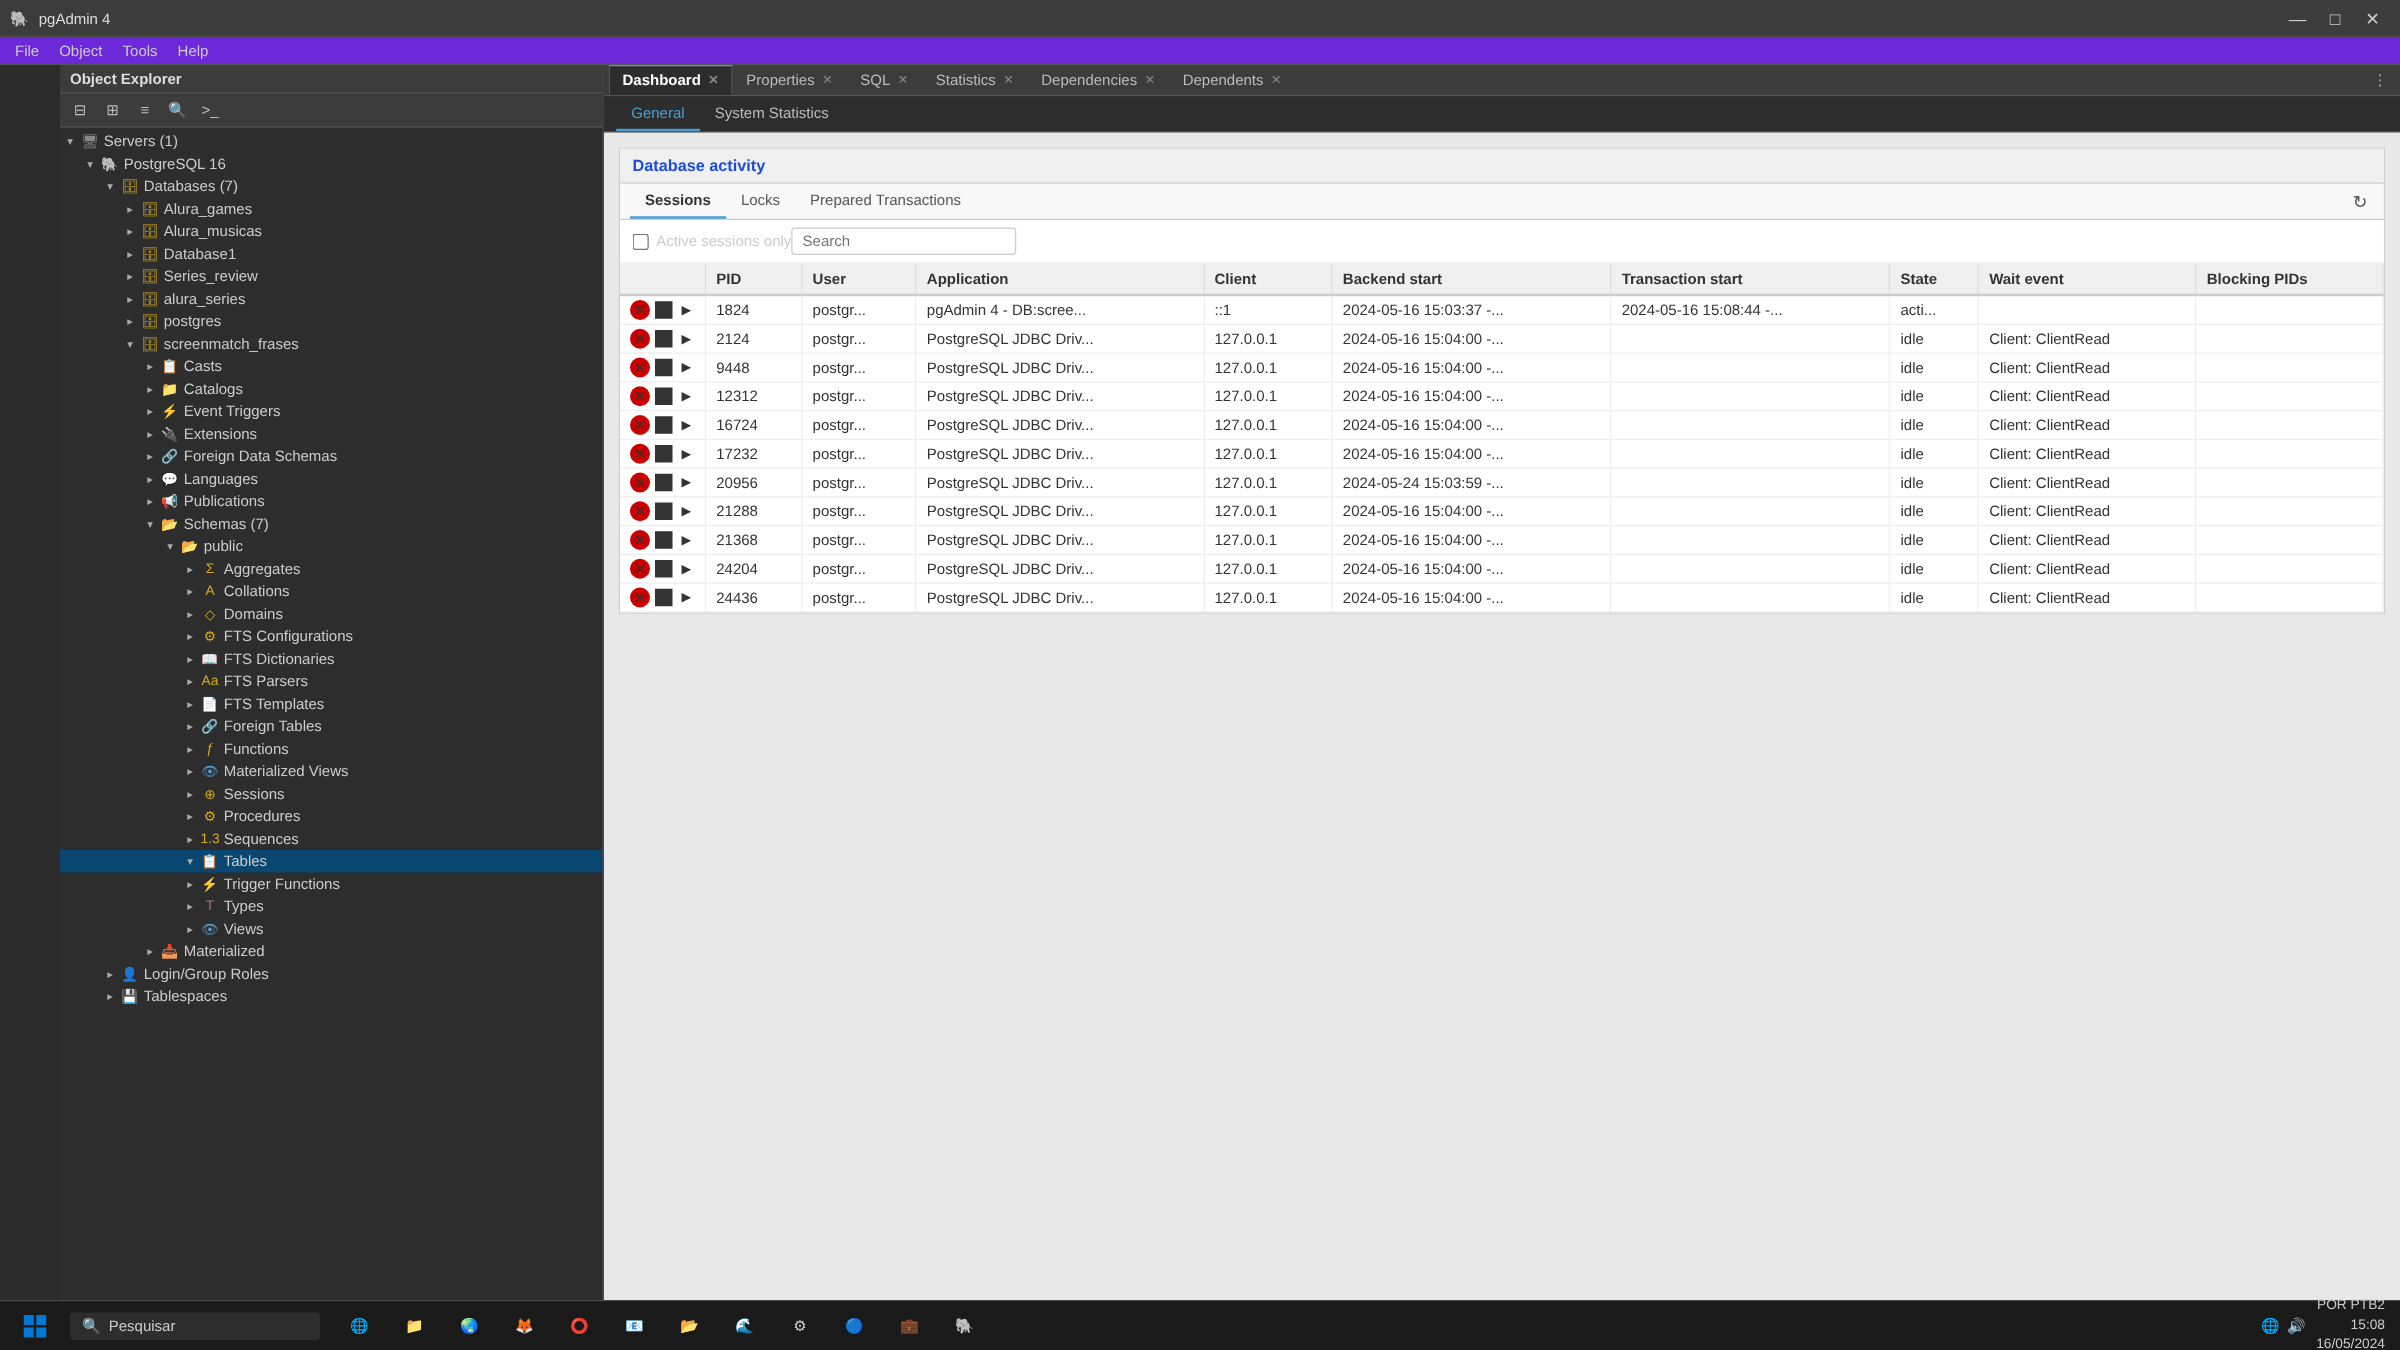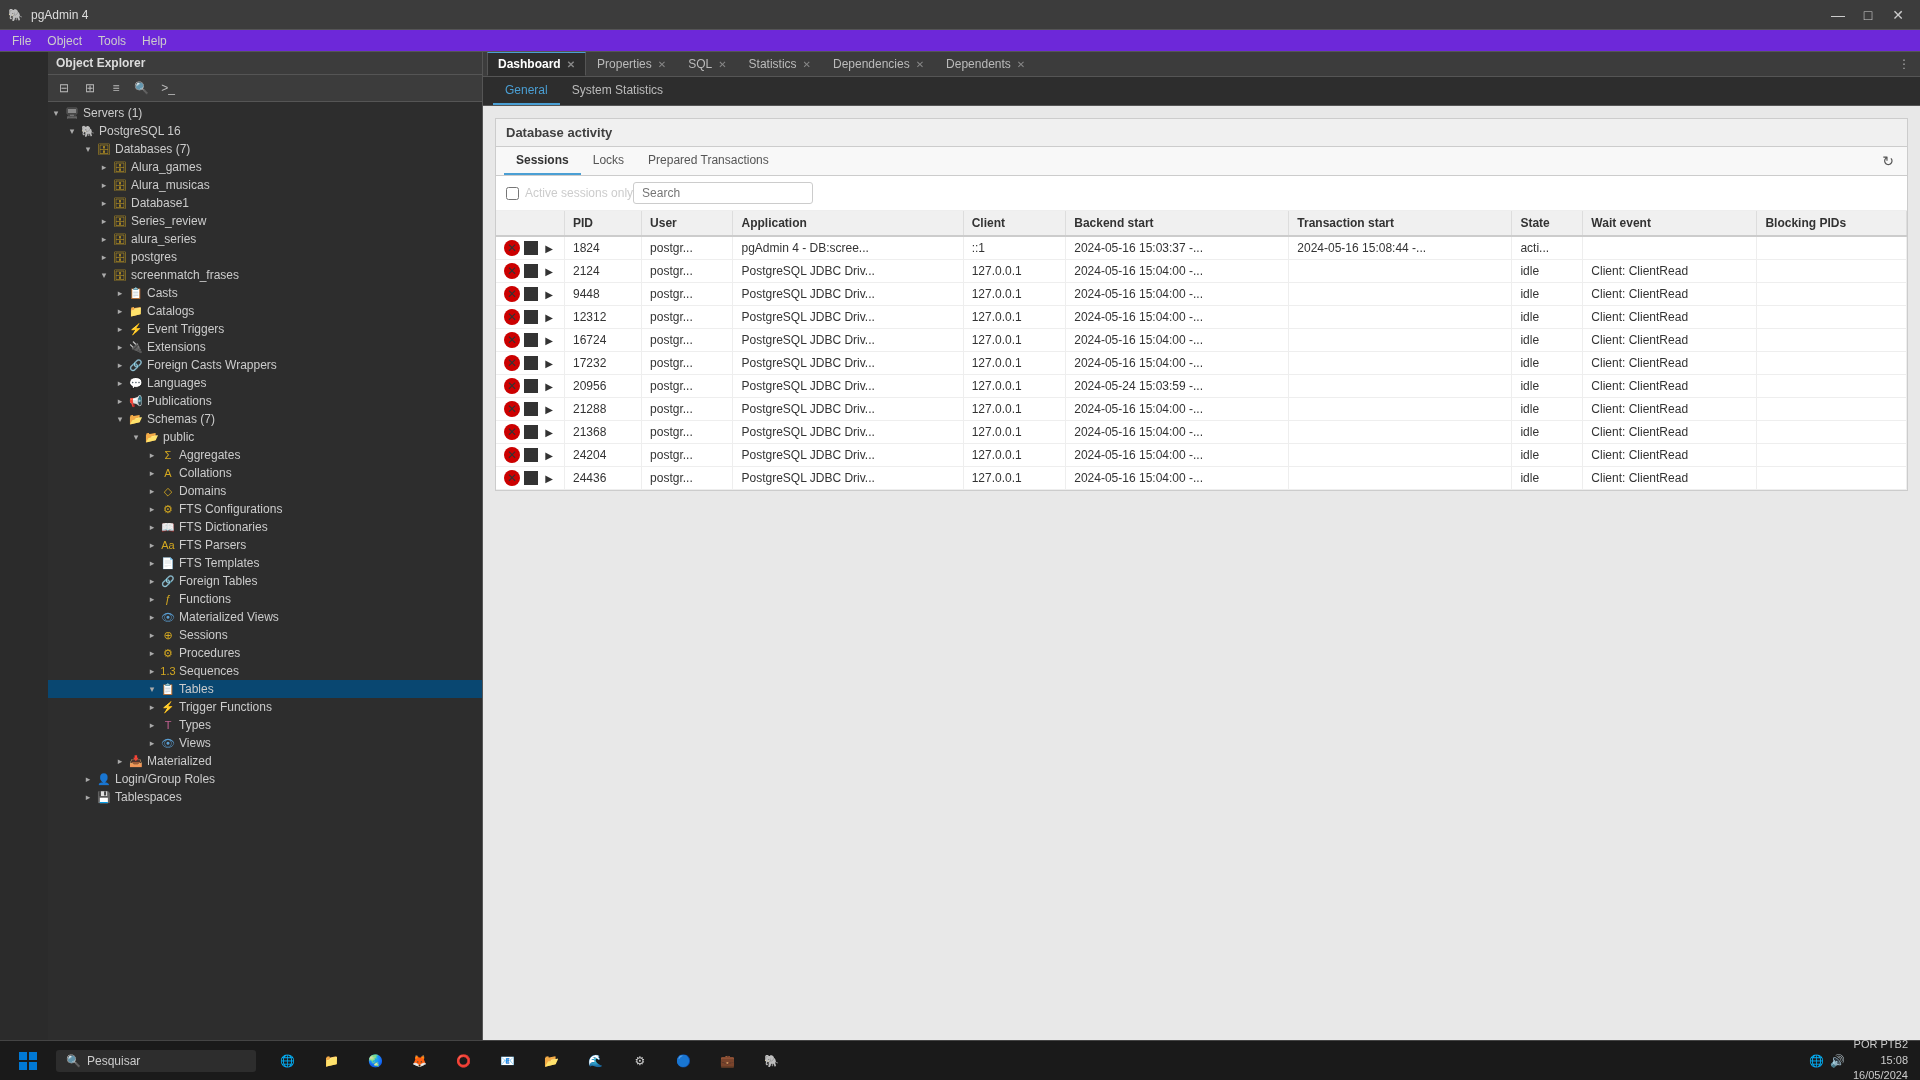--- a/index.html
+++ b/index.html
@@ -46,21 +46,21 @@
     
     #sub-tabs { display: flex; padding: 0 10px; border-bottom: 1px solid #555; background: #2d2d2d; }
     .sub-tab { padding: 6px 12px; cursor: pointer; font-size: 12px; color: #bbb; border-bottom: 2px solid transparent; }
     .sub-tab.active { color: #4a9fd4; border-bottom: 2px solid #4a9fd4; }
 
     
     #content { flex: 1; overflow: auto; padding: 12px; background: #e8e8e8; }
 
     
     #db-activity { background: #fff; border: 1px solid #ccc; }
-    #db-activity-header { background: #f0f0f0; padding: 6px 10px; border-bottom: 1px solid #ccc; font-weight: bold; font-size: 13px; color: #404040; }
+    #db-activity-header { background: #f0f0f0; padding: 6px 10px; border-bottom: 1px solid #ccc; font-weight: bold; font-size: 13px; color: #1d4ed8; }
 
     
     #activity-tabs { display: flex; align-items: center; padding: 0 8px; background: #f8f8f8; border-bottom: 1px solid #ccc; }
     .activity-tab { padding: 6px 12px; cursor: pointer; font-size: 12px; color: #555; border-bottom: 2px solid transparent; }
     .activity-tab.active { color: #333; border-bottom: 2px solid #4a9fd4; font-weight: bold; }
     #activity-refresh { margin-left: auto; width: 22px; height: 22px; display: flex; align-items: center; justify-content: center; cursor: pointer; color: #555; font-size: 14px; }
 
     
     #sessions-controls { display: flex; align-items: center; padding: 6px 10px; background: #fff; border-bottom: 1px solid #eee; }
     #active-sessions-check { display: flex; align-items: center; gap: 6px; }
@@ -219,21 +219,21 @@
         <div class="tree-node">
       <span class="tree-indent" style="width:64px"></span>
       <span class="tree-expander">▸</span>
       <span class="tree-icon icon-folder">🔌</span>
       <span class="tree-label">Extensions</span>
     </div>
         <div class="tree-node">
       <span class="tree-indent" style="width:64px"></span>
       <span class="tree-expander">▸</span>
       <span class="tree-icon icon-folder">🔗</span>
-      <span class="tree-label">Foreign Casts Wrappers</span>
+      <span class="tree-label">Foreign Data Schemas</span>
     </div>
         <div class="tree-node">
       <span class="tree-indent" style="width:64px"></span>
       <span class="tree-expander">▸</span>
       <span class="tree-icon icon-folder">💬</span>
       <span class="tree-label">Languages</span>
     </div>
         <div class="tree-node">
       <span class="tree-indent" style="width:64px"></span>
       <span class="tree-expander">▸</span>

